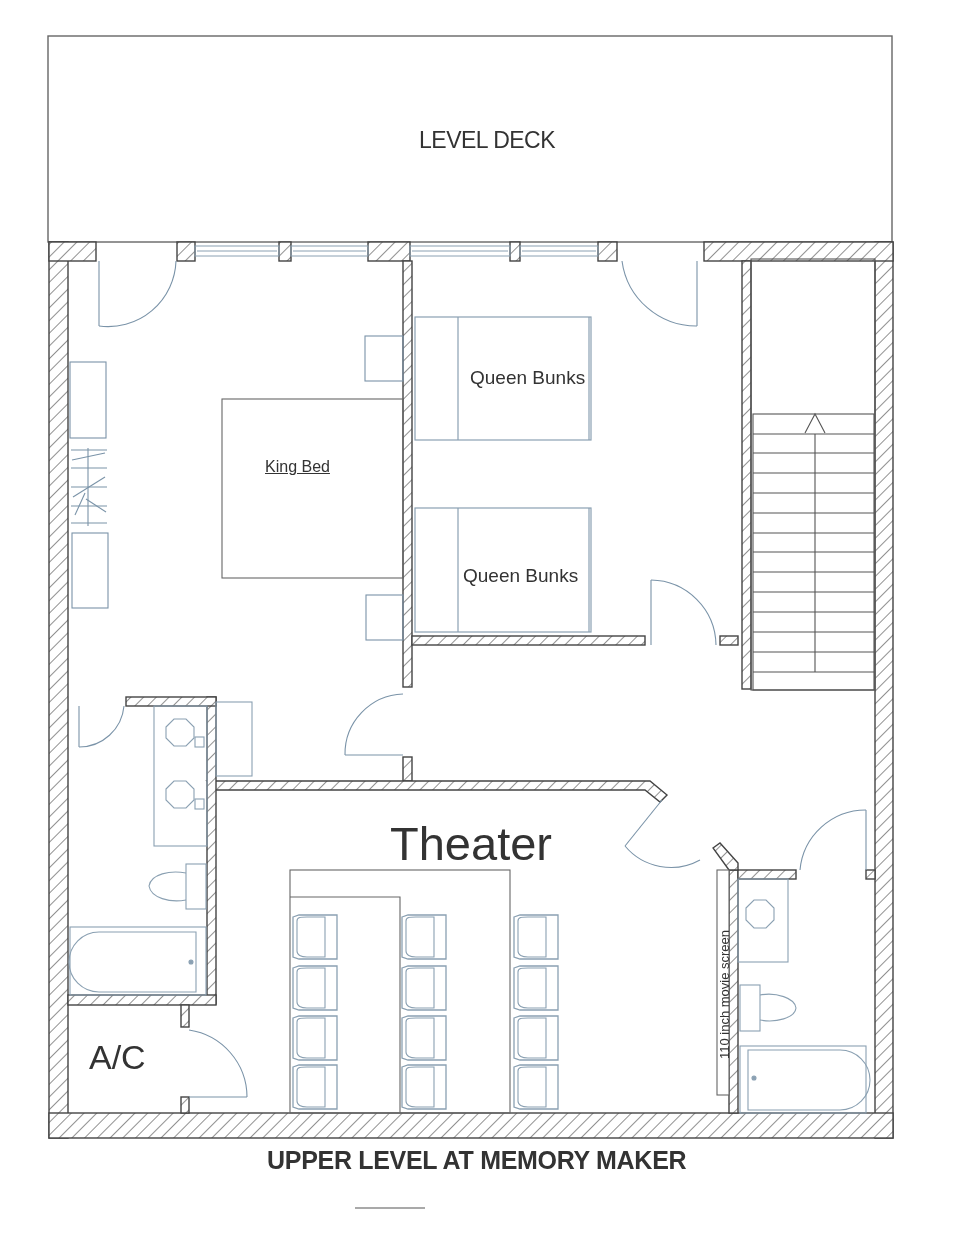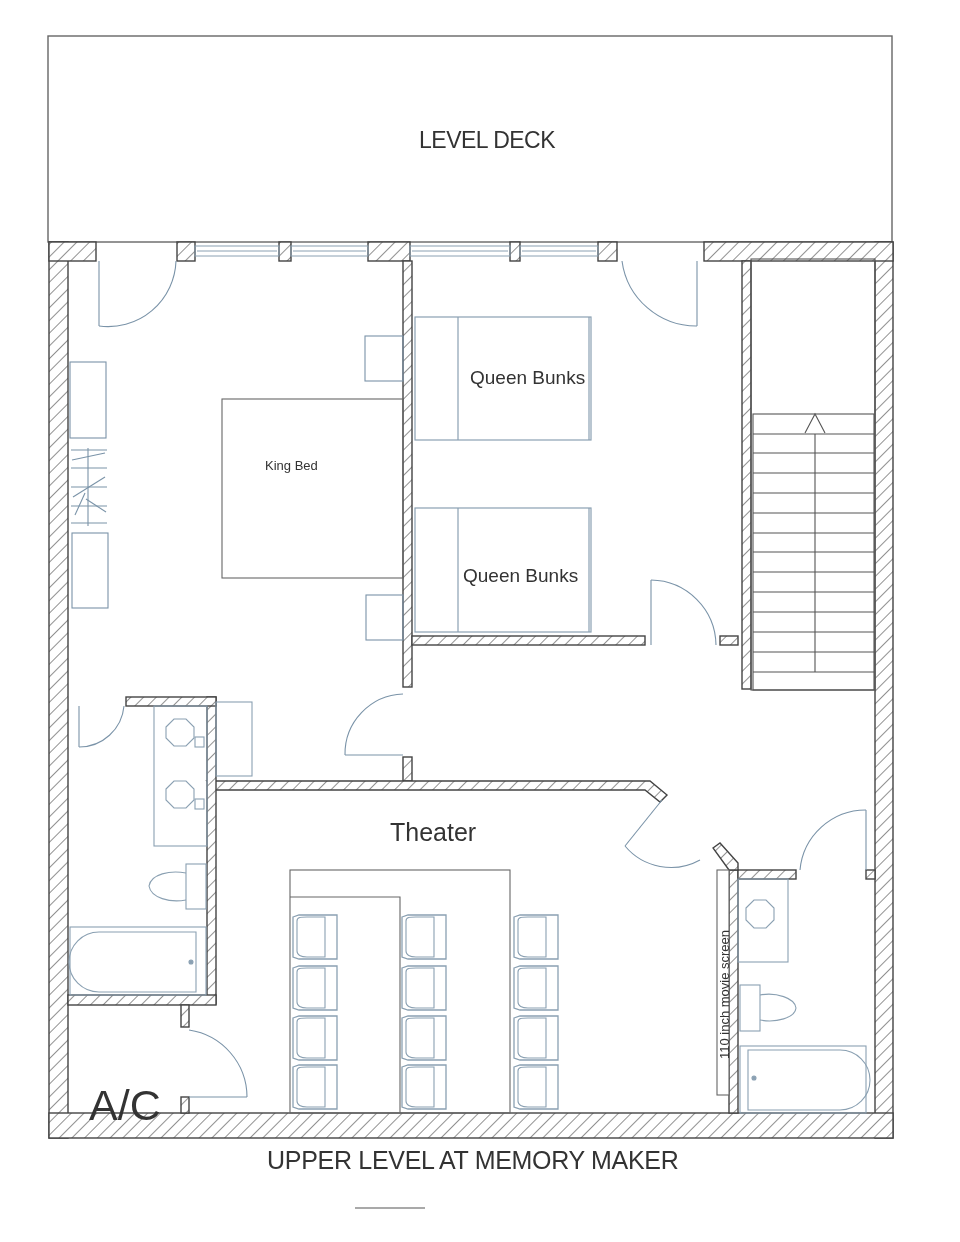--- a/index.html
+++ b/index.html
@@ -1,26 +1,26 @@
 <!DOCTYPE html>
 <html><head>
 <meta charset="utf-8">
 <style>
   html, body { margin: 0; padding: 0; background: #ffffff; }
   body { width: 960px; height: 1242px; position: relative; overflow: hidden; font-family: "Liberation Sans", sans-serif; }
   #plan { position: absolute; left: 0; top: 0; width: 960px; height: 1242px; }
   .lbl { position: absolute; color: #333333; font-family: "Liberation Sans", sans-serif; white-space: nowrap; line-height: 1; }
   .deck-label { left: 419px; top: 129px; font-size: 23px; letter-spacing: -0.5px; }
-  .king-label { left: 265px; top: 459px; font-size: 13px; }
+  .king-label { left: 265px; top: 459px; font-size: 16px; text-decoration: underline; }
   .qb1-label { left: 470px; top: 368px; font-size: 19px; }
   .qb2-label { left: 463px; top: 566px; font-size: 19px; }
-  .theater-label { left: 390px; top: 820px; font-size: 25px; }
-  .ac-label { left: 89px; top: 1040px; font-size: 43px; margin-top: 44px; }
+  .theater-label { left: 390px; top: 820px; font-size: 47px; }
+  .ac-label { left: 89px; top: 1040px; font-size: 34px; }
   .screen-label { left: 649px; top: 988px; font-size: 13px; transform: rotate(-90deg); transform-origin: center; width: 150px; text-align: center; }
-  .title-label { left: 267px; top: 1148px; font-size: 25px; letter-spacing: -0.3px; }
+  .title-label { left: 267px; top: 1148px; font-size: 25px; letter-spacing: -0.3px; font-weight: bold; }
 </style>
 </head>
 <body>
 
 <svg id="plan" viewBox="0 0 960 1242" xmlns="http://www.w3.org/2000/svg">
   <defs>
     <pattern id="hatch" patternUnits="userSpaceOnUse" width="9" height="9" patternTransform="rotate(45)">
       <rect width="9" height="9" fill="#ffffff"></rect>
       <line x1="0" y1="0" x2="0" y2="9" stroke="#555" stroke-width="1.3"></line>
     </pattern>

